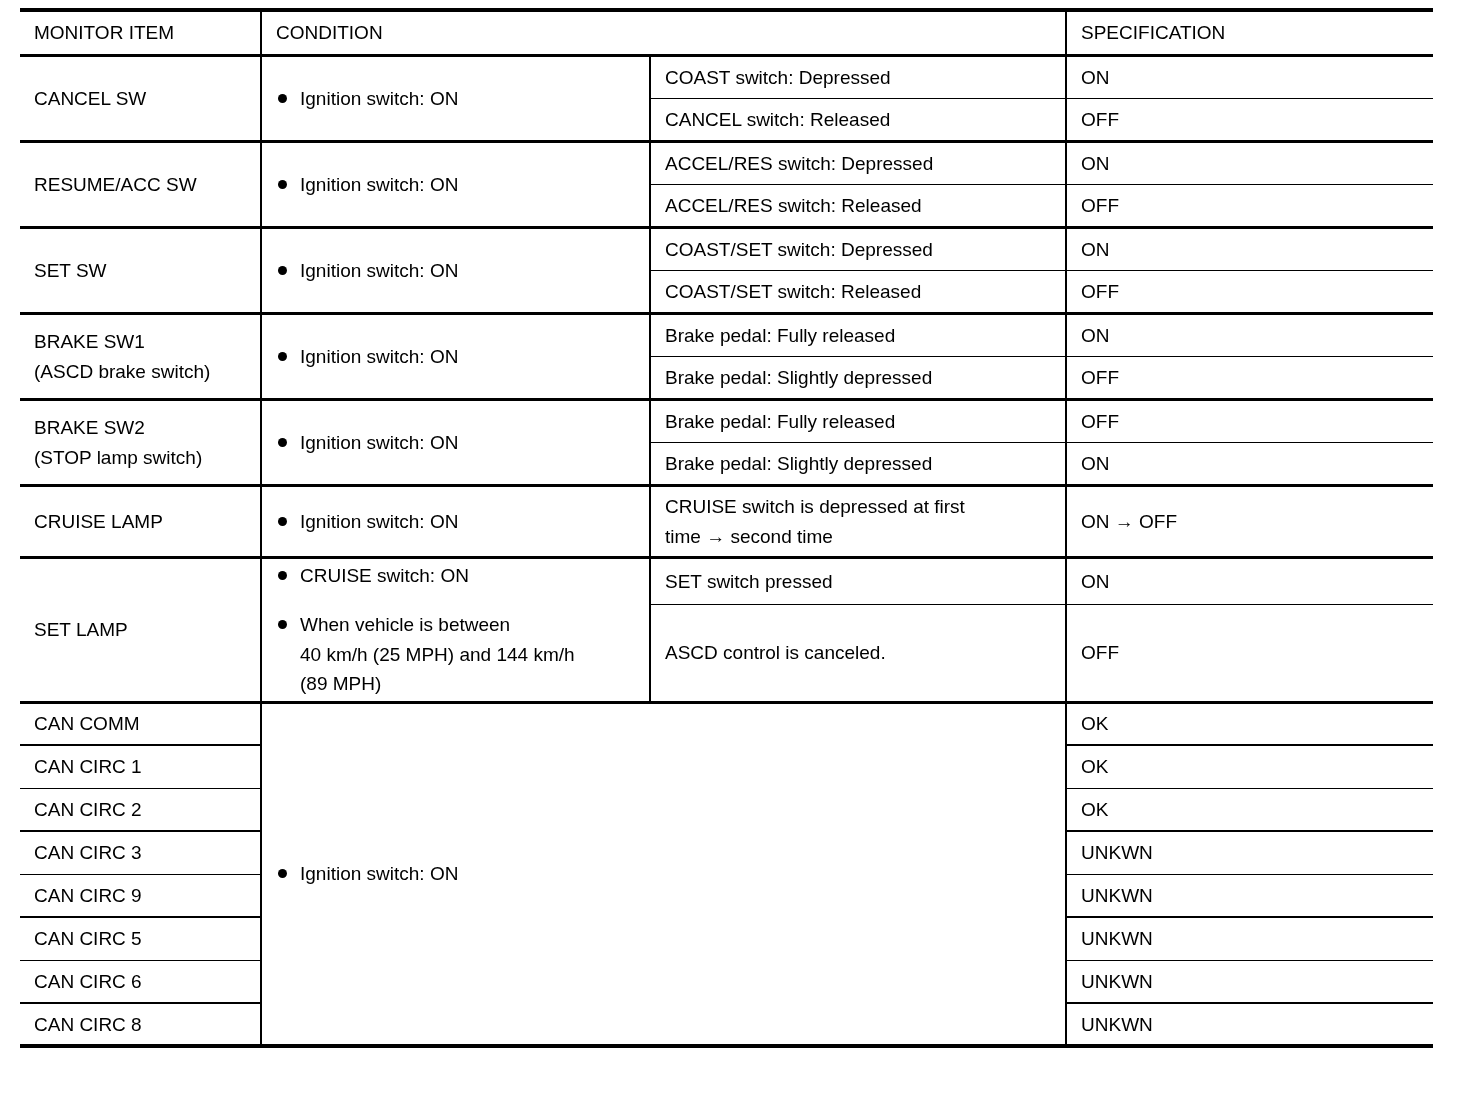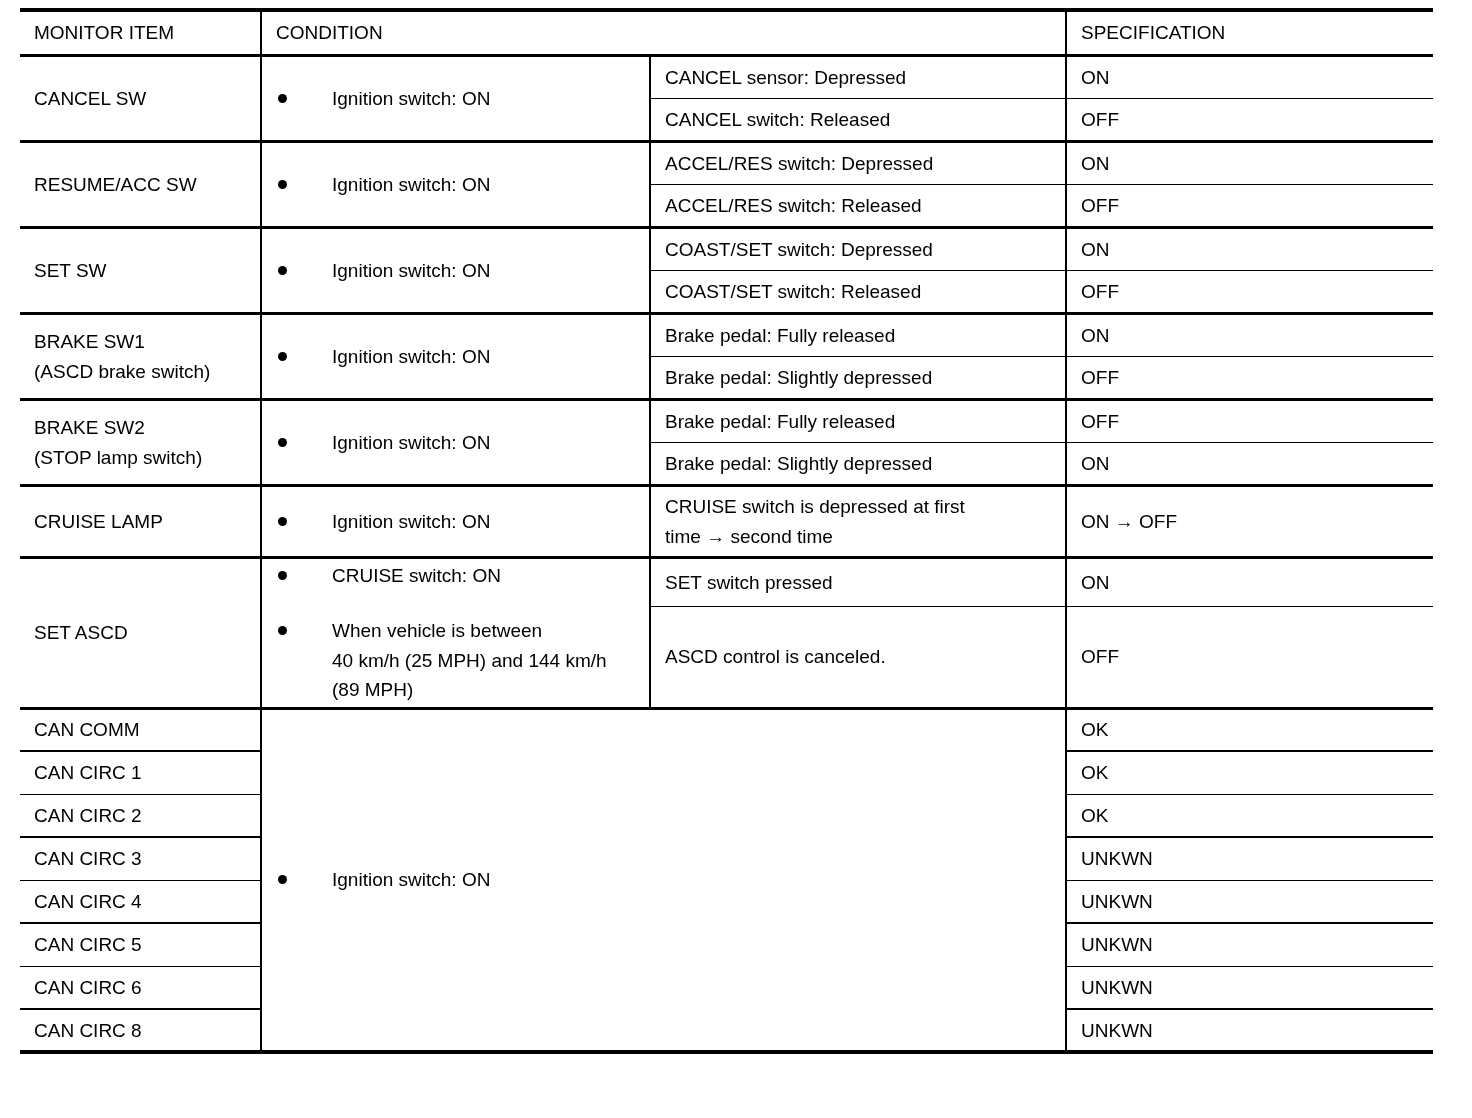--- a/index.html
+++ b/index.html
@@ -40,22 +40,22 @@
   .sep1 { border-top: 1px solid #000; }   
   .sep2 { border-top: 2px solid #000; margin-top: 30px; }   
   .bot  { border-bottom: 4px solid #000; }
   tr.h43 { height: 43px; }
   tr.h45 { height: 45px; }
   tr.h72 { height: 72px; }
   tr.h93 { height: 93px; }
   
   .pre { white-space: pre-line; }
   
-  .cond { display: flex; align-items: flex-start; padding: 0; gap: 32px; }
-  .cond + .cond { margin-top: 26px; }
+  .cond { display: flex; align-items: flex-start; padding: 0; }
+  .cond + .cond { margin-top: 20px; }
   .bullet {
     flex: 0 0 auto;
     width: 9px; height: 9px;
     margin: 10px 13px 0 2px;
     border-radius: 50%;
     background: #000;
   }
   .cond .ct { white-space: pre-line; }
   .cond-stack { padding-top: 6px; padding-bottom: 6px; }
   .footnote {
@@ -88,21 +88,21 @@
     <tbody>
 
       <tr class="h43">
         <td rowspan="2" class="gt pre">CANCEL SW</td>
         <td rowspan="2" class="v gt">
           <div class="cond">
               <span class="bullet"></span>
               <span class="ct">Ignition switch: ON</span>
             </div>
         </td>
-        <td class="v gt">CANCEL sensor: Depressed</td>
+        <td class="v gt">COAST switch: Depressed</td>
         <td class="v gt">ON</td>
       </tr>
       <tr class="h43">
         <td class="v thin">CANCEL switch: Released</td>
         <td class="v thin">OFF</td>
       </tr>
 
       <tr class="h43">
         <td rowspan="2" class="gt pre">RESUME/ACC SW</td>
         <td rowspan="2" class="v gt">
@@ -176,21 +176,21 @@
               <span class="bullet"></span>
               <span class="ct">Ignition switch: ON</span>
             </div>
         </td>
         <td class="v gt pre">CRUISE switch is depressed at first
 time → second time</td>
         <td class="v gt">ON → OFF</td>
       </tr>
 
       <tr class="h45">
-        <td rowspan="2" class="gt">SET ASCD</td>
+        <td rowspan="2" class="gt">SET LAMP</td>
         <td rowspan="2" class="v gt cond-stack">
           <div class="cond">
               <span class="bullet"></span>
               <span class="ct">CRUISE switch: ON</span>
             </div>
           <div class="cond">
               <span class="bullet"></span>
               <span class="ct">When vehicle is between
 40 km/h (25 MPH) and 144 km/h
 (89 MPH)</span>
@@ -220,21 +220,21 @@
       </tr>
       <tr class="h43">
         <td class="sep1">CAN CIRC 2</td>
         <td class="v sep1">OK</td>
       </tr>
       <tr class="h43">
         <td class="sep2">CAN CIRC 3</td>
         <td class="v sep2">UNKWN</td>
       </tr>
       <tr class="h43">
-        <td class="sep1">CAN CIRC 4</td>
+        <td class="sep1">CAN CIRC 9</td>
         <td class="v sep1">UNKWN</td>
       </tr>
       <tr class="h43">
         <td class="sep2">CAN CIRC 5</td>
         <td class="v sep2">UNKWN</td>
       </tr>
       <tr class="h43">
         <td class="sep1">CAN CIRC 6</td>
         <td class="v sep1">UNKWN</td>
       </tr>

